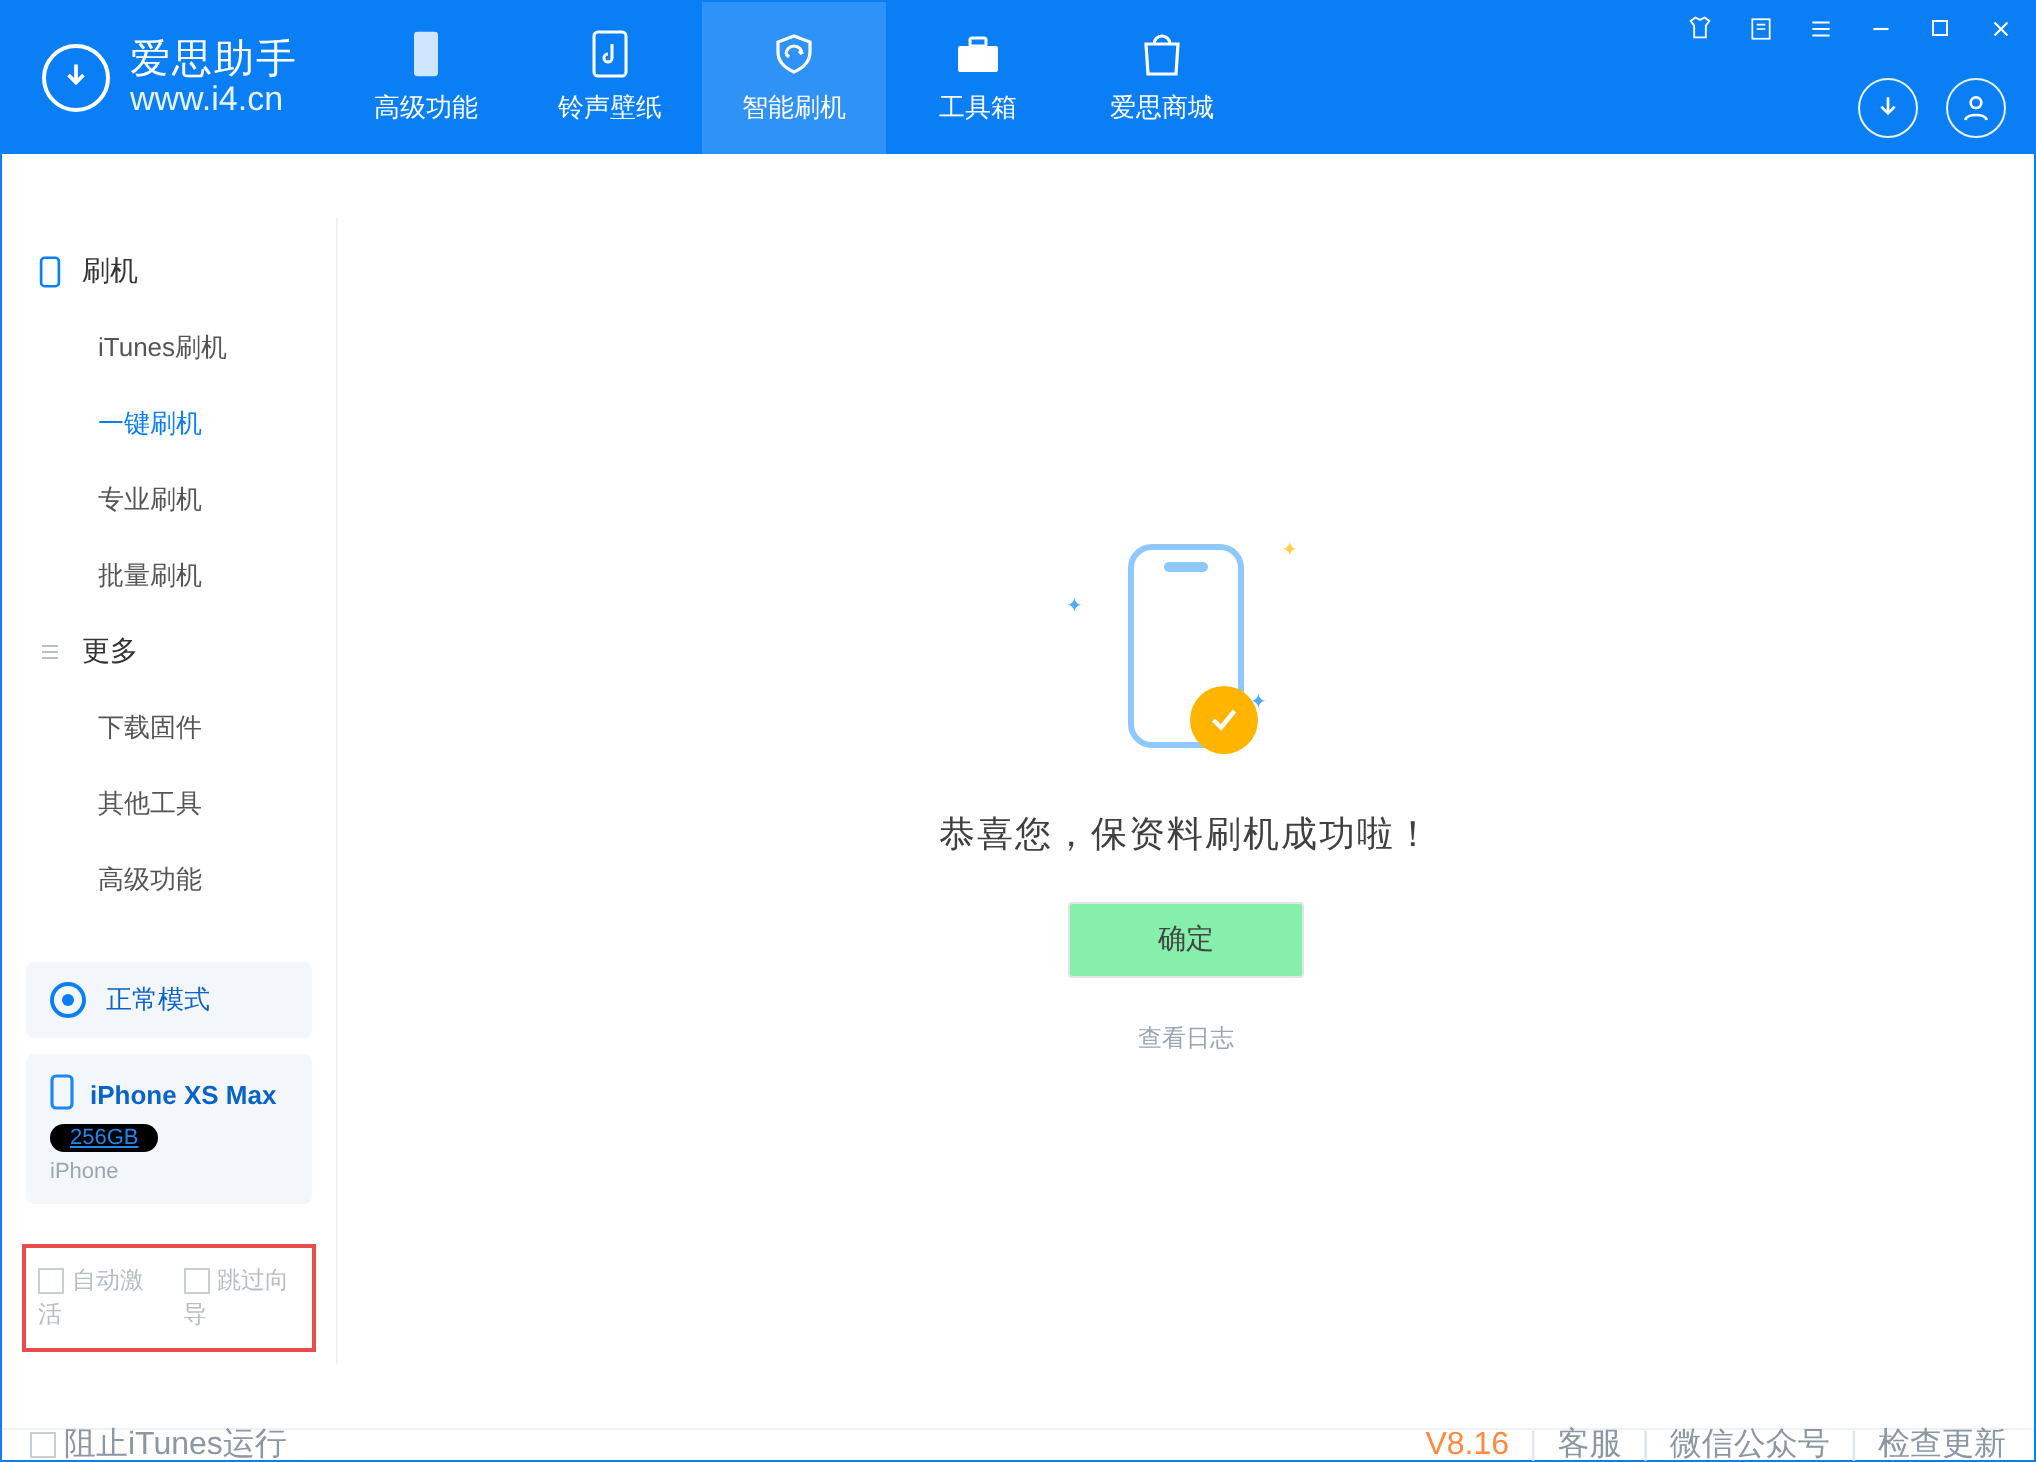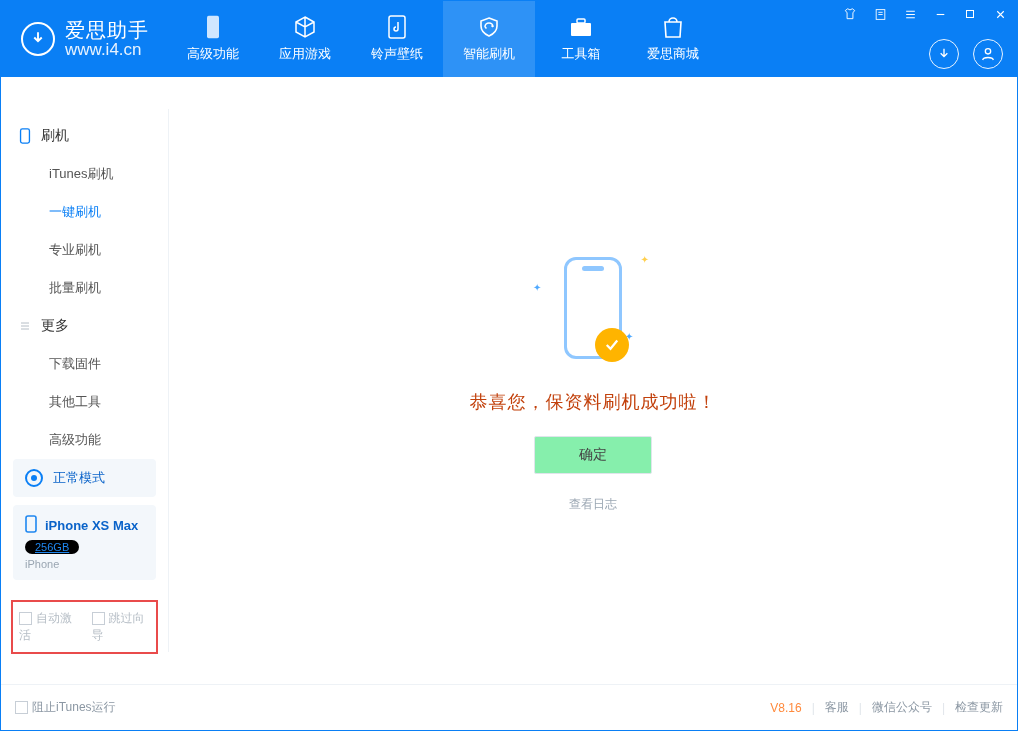--- a/index.html
+++ b/index.html
@@ -150,34 +150,34 @@
 .phone-check {
   position:absolute; right:-10px; bottom:-6px;
   width:34px; height:34px; background:#ffb400; border-radius:50%;
   display:flex; align-items:center; justify-content:center;
 }
 .sparkle { position:absolute; color:#ffb400; font-size:10px; }
 .sparkle.s1 { left:0; top:34px; color:#4fa9ff;}
 .sparkle.s2 { right:4px; top:6px; color:#ffcf4d;}
 .sparkle.s3 { left:92px; bottom:26px; color:#4fa9ff;}
 
-.success-text { font-size: 18px; color:#c2410c; letter-spacing:1px;font-family:Liberation Mono, monospace; }
+.success-text { font-size: 18px; color:#404040; letter-spacing:1px;font-family:Liberation Mono, monospace; }
 .ok-btn {
   border:1px solid #dfe5eb; background:#86efac; color:#444;
   padding: 9px 44px; font-size:14px; border-radius:2px; cursor:pointer;
 }
 .log-link { font-size:12px; color:#9aa6b2; cursor:pointer; }
 
 
 .statusbar {
-  height: 46px;
+  height: 16px;
   border-top: 1px solid #eef2f6;
   display:flex; align-items:center; justify-content:space-between;
   padding: 0 14px;
-  font-size: 12px; color:#8b97a3;
+  font-size: 16px; color:#8b97a3;
 }
 .status-left { display:flex; align-items:center; gap:6px; }
 .status-right { display:flex; align-items:center; gap:10px; }
 .status-right .sep { color:#e1e6eb; }
 .status-link { cursor:pointer; }
 .version { color:#ff8a3d; }
 </style>
 </head>
 <body>
 
@@ -197,28 +197,20 @@
     </div>
 
     <div class="nav-tabs">
       <div class="nav-tab">
         <span class="tab-ico">
           <svg width="20" height="24" viewBox="0 0 20 28" fill="#cfe6ff">
               <rect x="3" y="1" width="14" height="26" rx="2"></rect>
             </svg>
         </span>
         <span>高级功能</span>
-      </div>
-      <div class="nav-tab">
-        <span class="tab-ico">
-          <svg width="24" height="24" viewBox="0 0 24 24" fill="none" stroke="#fff" stroke-width="1.5">
-              <path d="M12 2l9 5v10l-9 5-9-5V7z M12 2v20 M3 7l9 5 9-5"></path>
-            </svg>
-        </span>
-        <span>应用游戏</span>
       </div>
       <div class="nav-tab">
         <span class="tab-ico">
           <svg width="20" height="24" viewBox="0 0 20 24" fill="none" stroke="#fff" stroke-width="1.5">
               <rect x="2" y="1" width="16" height="22" rx="2"></rect>
               <path d="M11 7v7a2 2 0 11-2-2"></path>
             </svg>
         </span>
         <span>铃声壁纸</span>
       </div>

